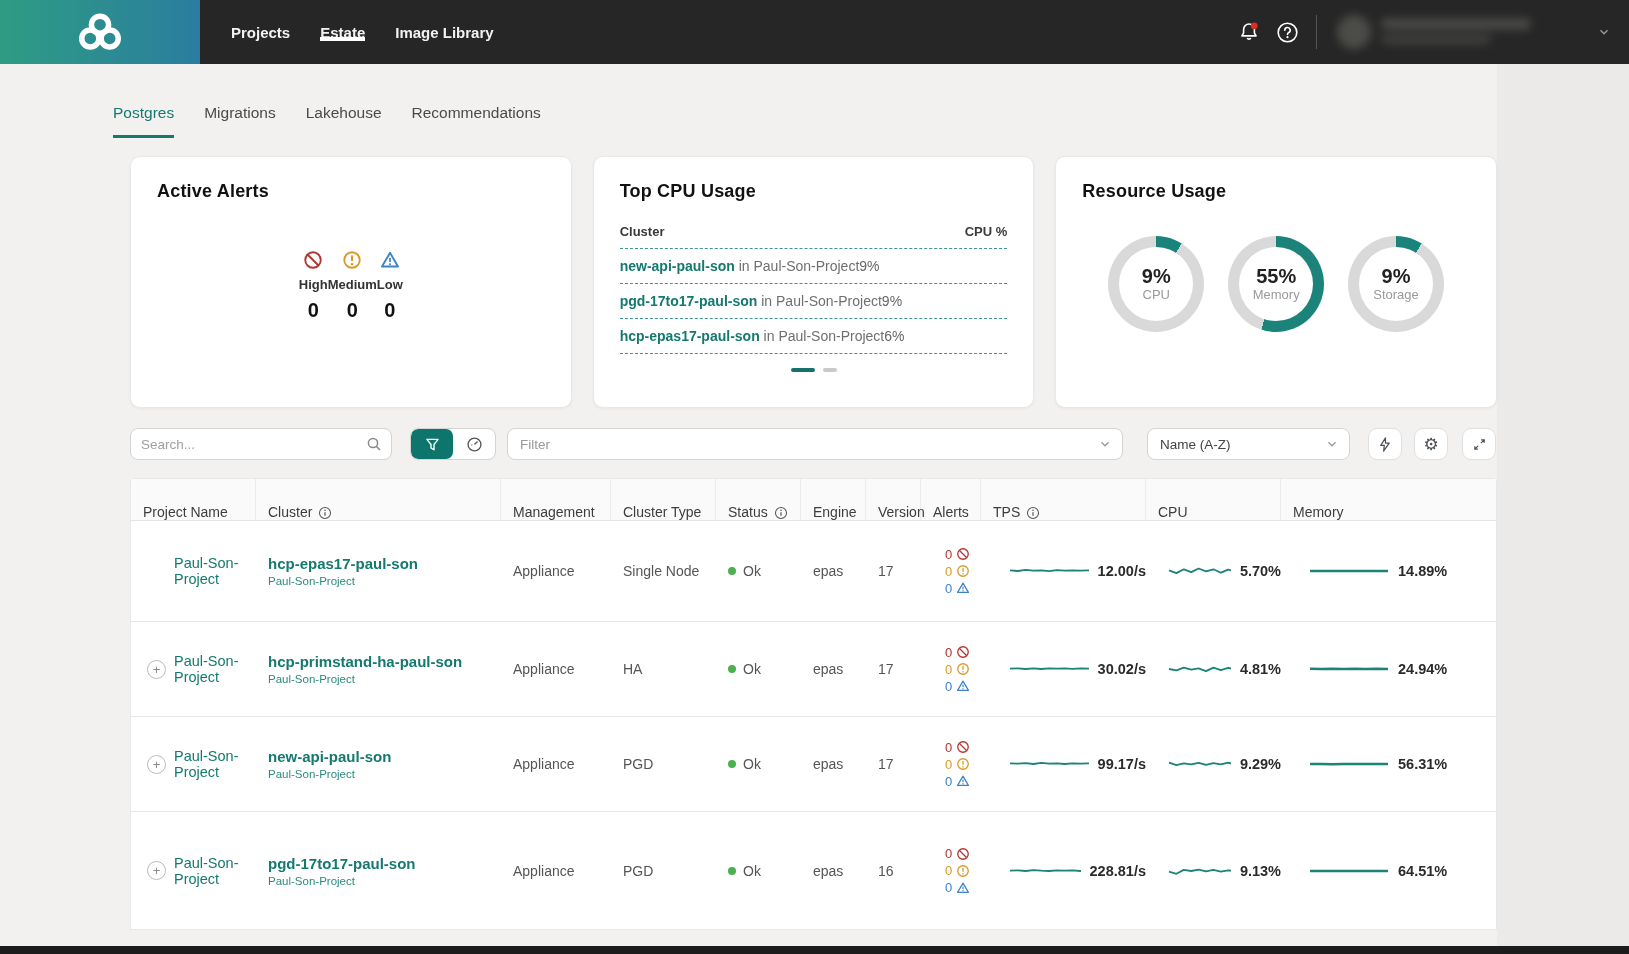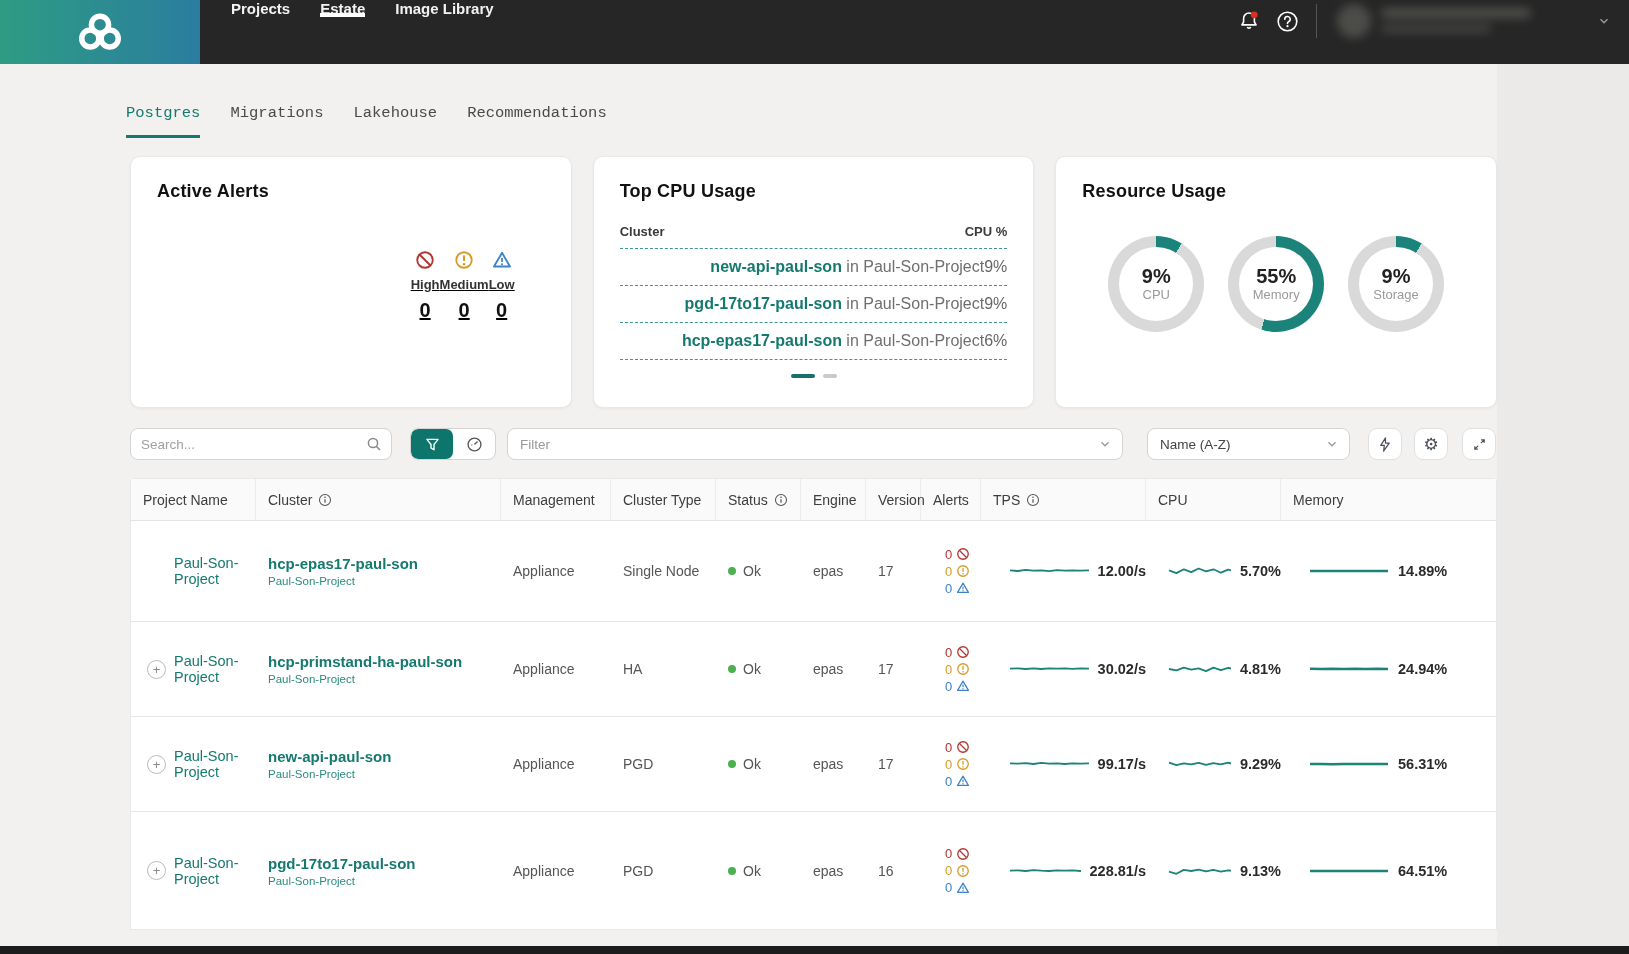--- a/index.html
+++ b/index.html
@@ -1,21 +1,21 @@
 <!DOCTYPE html>
 <html><head>
 <meta charset="utf-8">
 <style>
   * { margin:0; padding:0; box-sizing:border-box; }
   html,body { width:1629px; height:954px; overflow:hidden;
     font-family:"Liberation Sans", sans-serif; background:#f2f1f0; }
 
   
   .navbar { position:absolute; top:0; left:0; width:1629px; height:64px;
-    background:#262626; display:flex; align-items:flex-start; z-index:5; }
+    background:#262626; display:flex; align-items:center; z-index:5; }
   .logo-block { width:200px; height:64px;
     background:linear-gradient(90deg,#2e9c83,#2a7d9f);
     display:flex; align-items:center; justify-content:center; }
   .nav-items { display:flex; align-items:stretch; margin-left:16px; }
   .nav-item { position:relative; display:flex; align-items:center;
     padding:0 15px; color:#f2f2f2; font-size:15px; font-weight:600; cursor:pointer; }
   .nav-item.active::after { content:""; position:absolute; left:15px; right:15px;
     bottom:0; height:4px; background:#fff; }
   .nav-right { margin-left:auto; display:flex; align-items:center; padding-right:18px; }
   .icon-btn { width:38px; height:38px; display:flex; align-items:center;
@@ -24,47 +24,47 @@
   .user-blur { width:260px; height:42px; position:relative; filter:blur(5px); opacity:.55; }
   .user-blur .blob1 { position:absolute; left:6px; top:4px; width:34px; height:34px;
     border-radius:50%; background:#6b6b66; }
   .user-blur .blob2 { position:absolute; left:50px; top:8px; width:150px; height:10px;
     border-radius:5px; background:#6f6f69; }
   .user-blur .blob3 { position:absolute; left:50px; top:24px; width:110px; height:9px;
     border-radius:5px; background:#585853; }
   .user-chevron { color:#9a9a9a; margin-left:6px; }
 
   
-  .tabs-row { position:absolute; top:96px; left:126px; display:flex; gap:30px;font-family:Liberation Mono, monospace; }
+  .tabs-row { position:absolute; top:96px; left:113px; display:flex; gap:30px; }
   .tab { font-size:15.5px; color:#4a4a4a; padding:8px 0 13px 0; cursor:pointer; }
   .tab.active { color:var(--accent); border-bottom:3px solid var(--accent); }
 
   :root { --accent:#14796f; --donut:#1b837a; }
 
   
   .cards-row { position:absolute; top:156px; left:130px; width:1367px; height:252px;
     display:flex; gap:21px; }
   .card { flex:1 1 0; background:#fff; border:1px solid #e8e8e8; border-radius:10px;
     box-shadow:0 1px 3px rgba(0,0,0,.05); padding:24px 26px; position:relative; }
   .card-title { font-size:18px; font-weight:700; color:#111; letter-spacing:.2px; }
 
   
-  .alerts-grid { display:flex; justify-content:flex-end; margin-top:48px; padding:0 30px;text-decoration:underline; }
+  .alerts-grid { display:flex; justify-content:center; margin-top:48px; padding:0 30px; }
   .alert-col { display:flex; flex-direction:column; align-items:center; gap:7px; }
   .alert-label { font-size:13px; font-weight:700; color:#333; }
   .alert-count { font-size:20px; font-weight:700; color:#111; }
   .sev-high { color:#b23530; } .sev-medium { color:#d89b27; } .sev-low { color:#3d83c6; }
 
   
   .cpu-list { margin-top:22px; }
   .cpu-head { display:flex; justify-content:space-between; font-size:13px; font-weight:700;
     color:#3a3a3a; padding-bottom:9px; }
   .dashed { border-bottom:1.5px dashed #3f948d; }
-  .cpu-row { display:flex; justify-content:flex-end; align-items:center;
-    padding:9px 0 9px 0; font-size:16px; }
+  .cpu-row { display:flex; justify-content:flex-start; align-items:center;
+    padding:9px 0 9px 0; font-size:14px; }
   .cpu-row-name { color:#6f6f6f; }
   .cpu-row-name b { color:var(--accent); font-weight:700; cursor:pointer; }
   .cpu-row-val { color:#666; }
   .pager { display:flex; gap:8px; justify-content:center; margin-top:14px; align-items:center; }
   .pager .p-active { width:24px; height:4px; border-radius:2px; background:#17716a; cursor:pointer; }
   .pager .p-idle { width:14px; height:4px; border-radius:2px; background:#c9c9c9; cursor:pointer; }
 
   
   .donut-row { display:flex; justify-content:space-around; margin-top:34px; padding:0 14px; }
   .donut { width:96px; height:96px; border-radius:50%; position:relative;
@@ -99,21 +99,21 @@
     justify-content:center; color:#4c4f5a; cursor:pointer; }
   .btn-bolt { left:1368px; } .btn-gear { left:1414px; } .btn-expand { left:1462px; }
   .gear-glyph { font-size:17px; line-height:1; }
 
   
   .table { position:absolute; top:478px; left:130px; width:1367px; background:#fff;
     border:1px solid #e7e7e7; border-radius:4px 4px 0 0; }
   .tgrid { display:grid;
     grid-template-columns:125px 245px 110px 105px 85px 65px 55px 60px 165px 135px 1fr; }
   .thead { background:#fafafa; height:42px; border-bottom:1px solid #e3e3e3; }
-  .th { display:flex; align-items:center; gap:6px; font-size:14px; color:#3d3d3d;
+  .th { display:flex; align-items:flex-end; gap:6px; font-size:14px; color:#3d3d3d;
     padding-left:12px; border-right:1px solid #ececec; }
   .th:last-child { border-right:none; }
   .th .info { color:#555; display:flex; }
   .trow { border-bottom:1px solid #e6e6e6; }
   .trow:last-child { border-bottom:none; }
   .td { display:flex; align-items:center; padding-left:12px; font-size:14px; color:#555; }
   .td-project { gap:8px; padding-left:16px; }
   .expander { width:19px; height:19px; min-width:19px; border:1px solid #bbb; border-radius:50%;
     color:#888; display:flex; align-items:center; justify-content:center; font-size:13px;
     cursor:pointer; background:#fff; }

